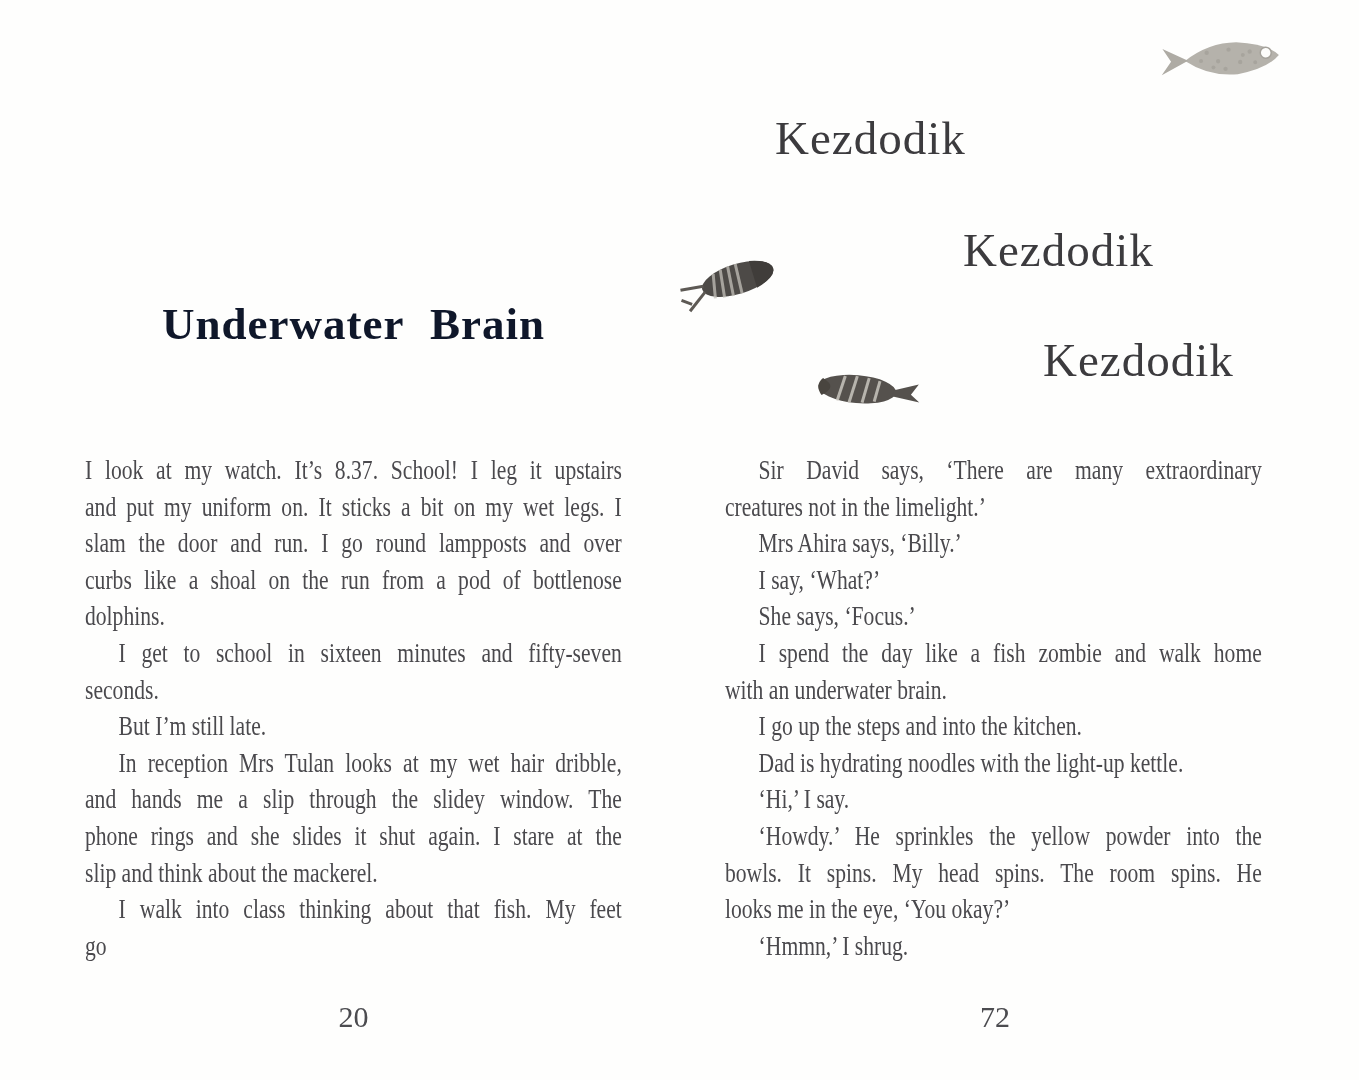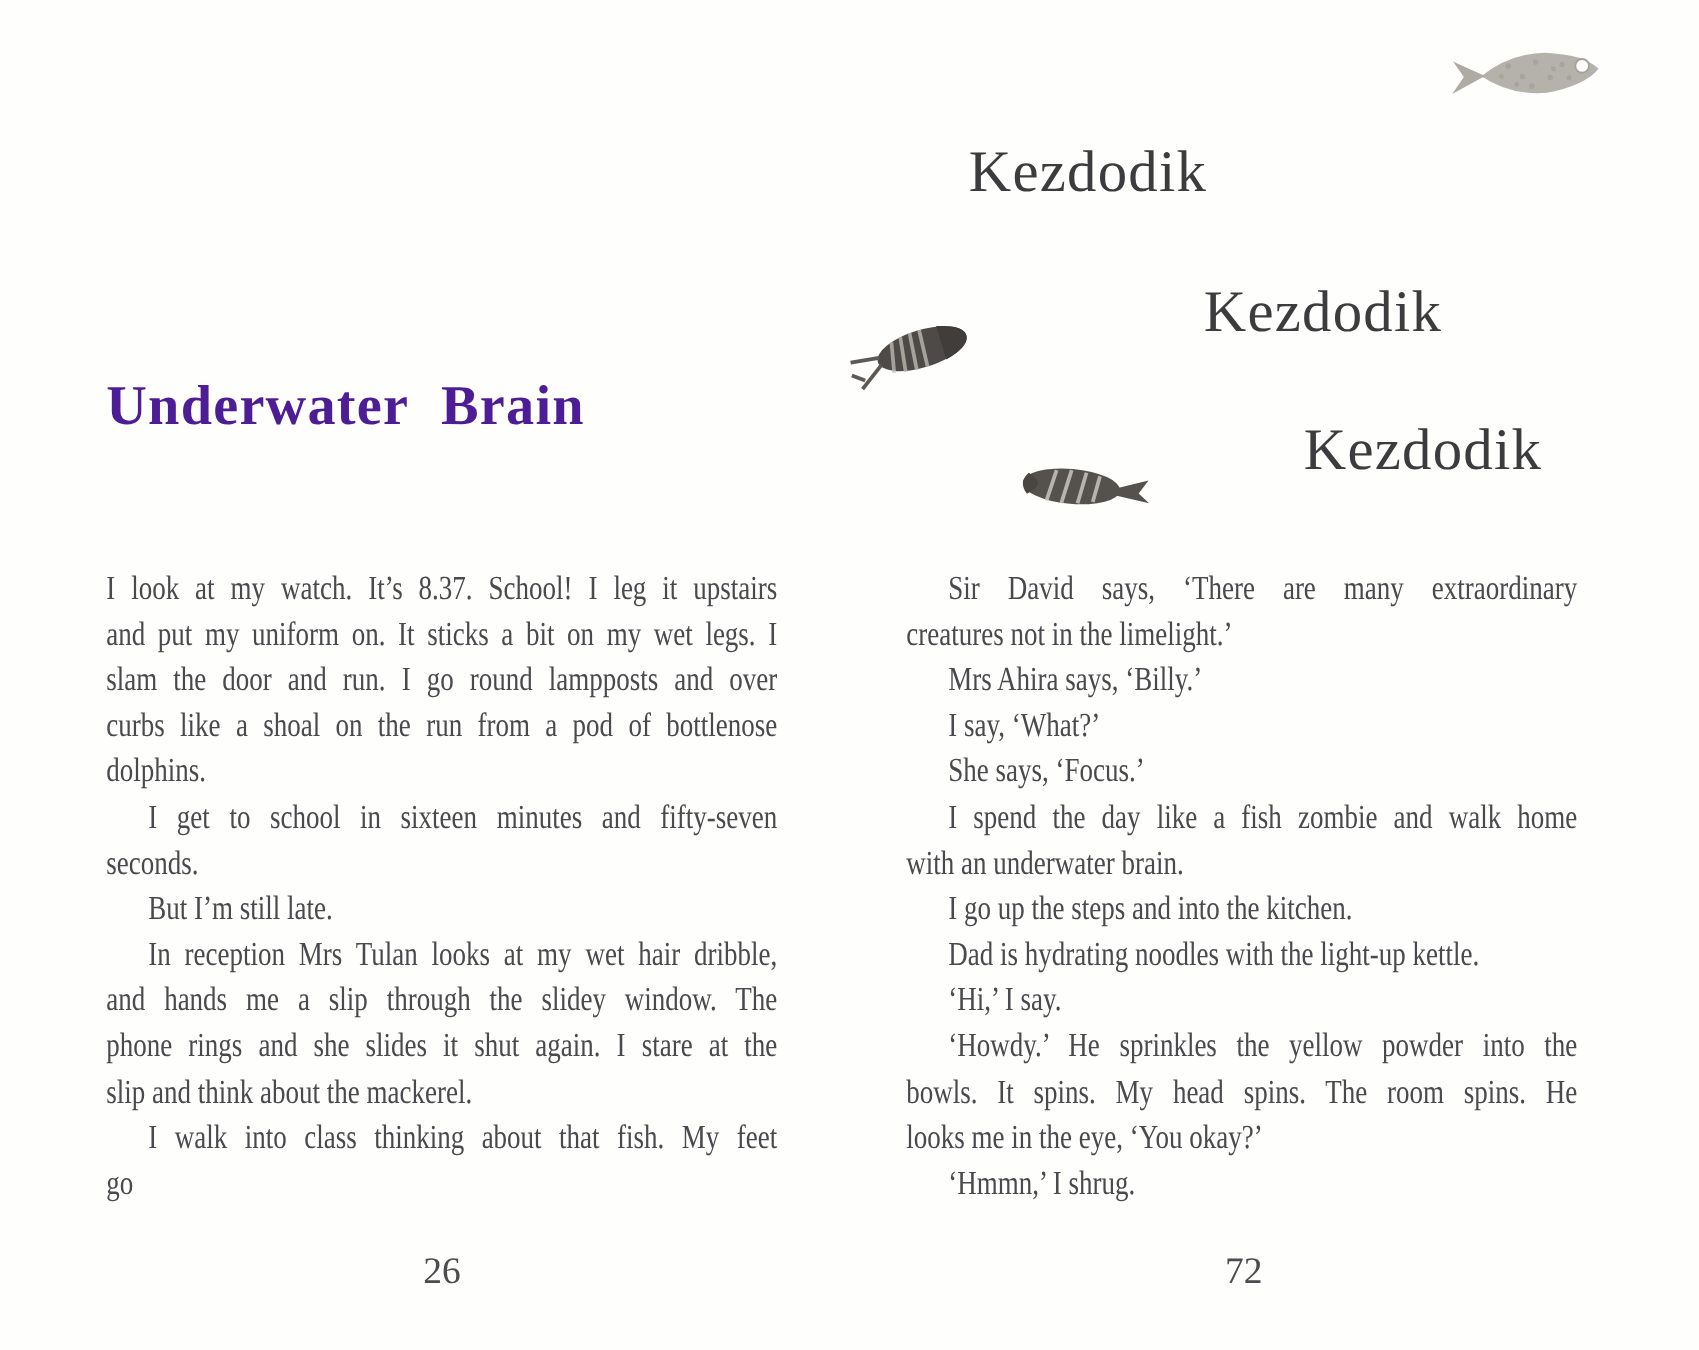--- a/index.html
+++ b/index.html
@@ -7,24 +7,24 @@
     width: 1359px; height: 1080px;
     background: #fefefd;
     font-family: "Liberation Serif", serif;
     overflow: hidden;
     position: relative;
   }
   .spread { position: absolute; left: 0; top: 0; width: 1359px; height: 1080px; }
 
   .chapter-title {
     position: absolute; left: 85px; top: 298px; width: 537px;
-    text-align: left;
+    text-align: center;
     font-size: 45px; font-weight: bold; line-height: 52px;
     letter-spacing: 1px; word-spacing: 14px;
-    color: #4c1d95; margin: 0;
+    color: #0f172a; margin: 0;
   }
 
   .body-text {
     position: absolute; top: 452px;
     width: 671px;
     transform: scaleX(0.80); transform-origin: 0 0;
     font-size: 27px; line-height: 36.6px;
     color: #4a494d;
   }
   .body-left  { left: 85px; }
@@ -73,21 +73,21 @@
       <div class="ln">seconds.</div>
       <div class="ln ind">But I’m still late.</div>
       <div class="ln j ind">In reception Mrs Tulan looks at my wet hair dribble,</div>
       <div class="ln j">and hands me a slip through the slidey window. The</div>
       <div class="ln j">phone rings and she slides it shut again. I stare at the</div>
       <div class="ln">slip and think about the mackerel.</div>
       <div class="ln j ind">I walk into class thinking about that fish. My feet</div>
       <div class="ln">go</div>
     </div>
 
-    <div class="page-number pn-left">26</div>
+    <div class="page-number pn-left">20</div>
   </section>
 
   <section>
     <div class="kezdodik kez-1">Kezdodik</div>
     <div class="kezdodik kez-2">Kezdodik</div>
     <div class="kezdodik kez-3">Kezdodik</div>
 
     <div class="body-text body-right">
       <div class="ln j ind">Sir David says, ‘There are many extraordinary</div>
       <div class="ln">creatures not in the limelight.’</div>

